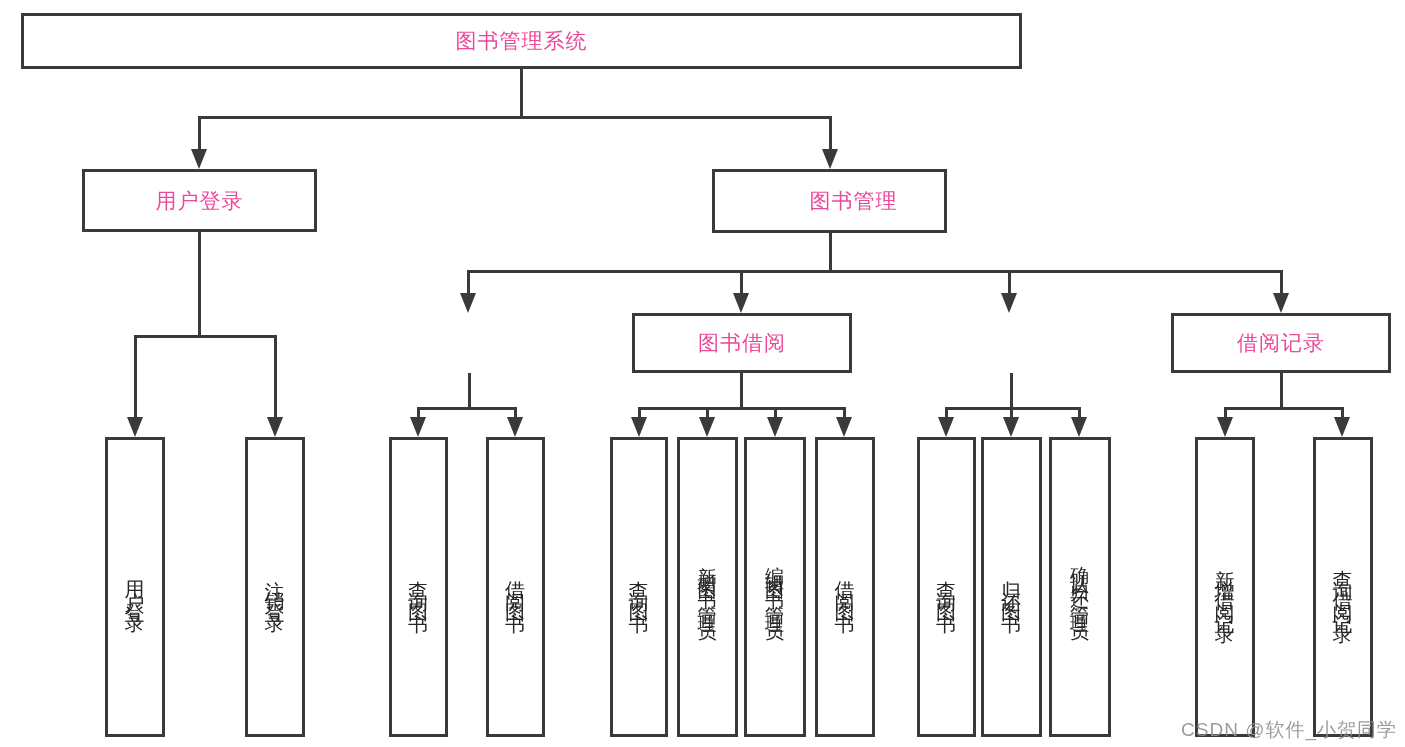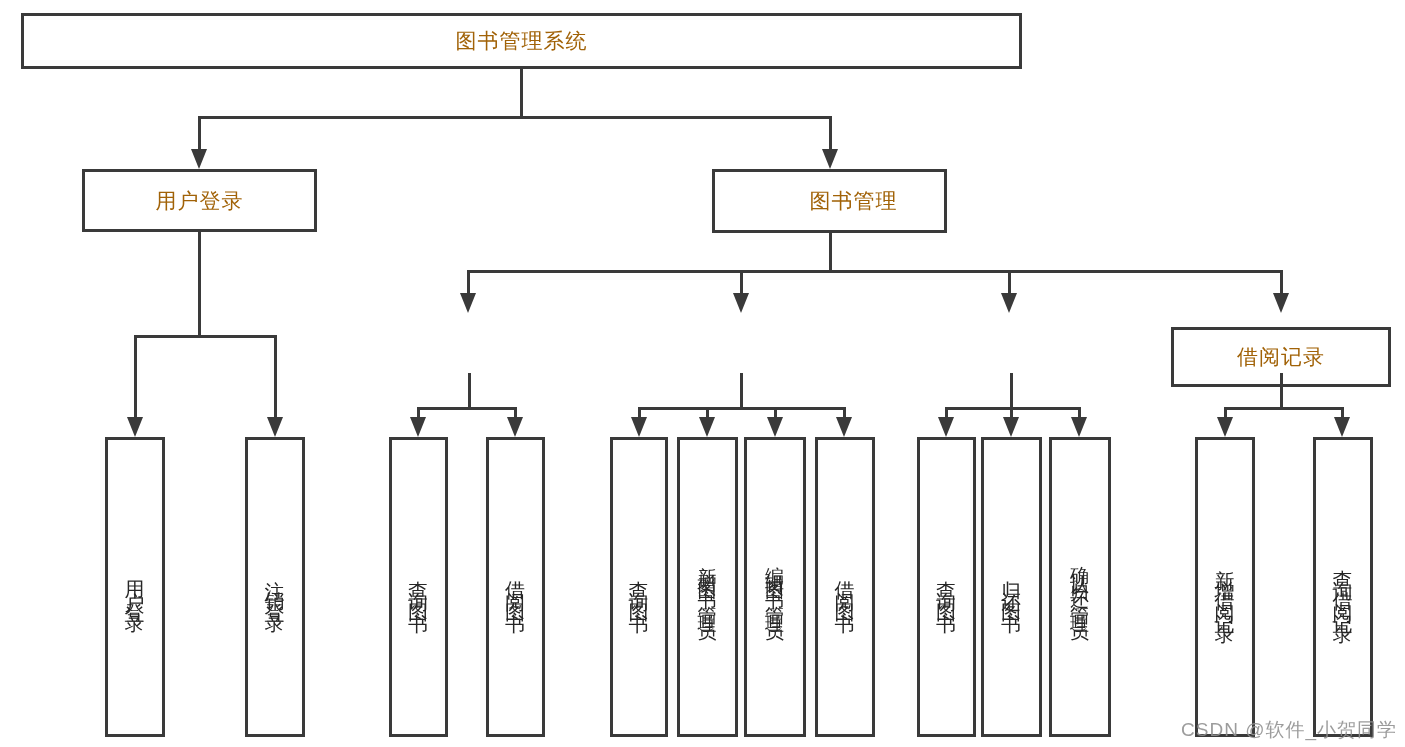--- a/index.html
+++ b/index.html
@@ -12,21 +12,21 @@
     overflow: hidden;
   }
   .box {
     position: absolute;
     box-sizing: border-box;
     border: 3px solid #3a3a3a;
     background: #ffffff;
     display: flex;
     align-items: center;
     justify-content: center;
-    color: #a16207;
+    color: #ec4899;
     font-size: 21px;
     letter-spacing: 1px;
   }
   .vbox {
     position: absolute;
     box-sizing: border-box;
     border: 3px solid #3a3a3a;
     background: #ffffff;
     display: flex;
     align-items: center;
@@ -67,23 +67,24 @@
 
 <div id="canvas">
 
   <div class="box" style="left:21px; top:13px; width:1001px; height:56px;">图书管理系统</div>
 
   <div class="box" style="left:82px; top:169px; width:235px; height:63px;">用户登录</div>
 
   <div class="box" style="left:712px; top:169px; width:235px; height:64px;padding-left:48px;">图书管理</div>
 
 
+  <div class="box" style="left:632px; top:313px; width:220px; height:60px;">图书借阅</div>
 
 
-  <div class="box" style="left:1171px; top:327px; width:220px; height:60px;">借阅记录</div>
+  <div class="box" style="left:1171px; top:313px; width:220px; height:60px;">借阅记录</div>
 
   <div class="vbox" style="left:105px; top:437px; width:60px; height:300px;">
     <span class="vtext">用户登录</span>
   </div>
   <div class="vbox" style="left:245px; top:437px; width:60px; height:300px;">
     <span class="vtext">注销登录</span>
   </div>
 
   <div class="vbox" style="left:389px; top:437px; width:59px; height:300px;">
     <span class="vtext">查询图书</span>

